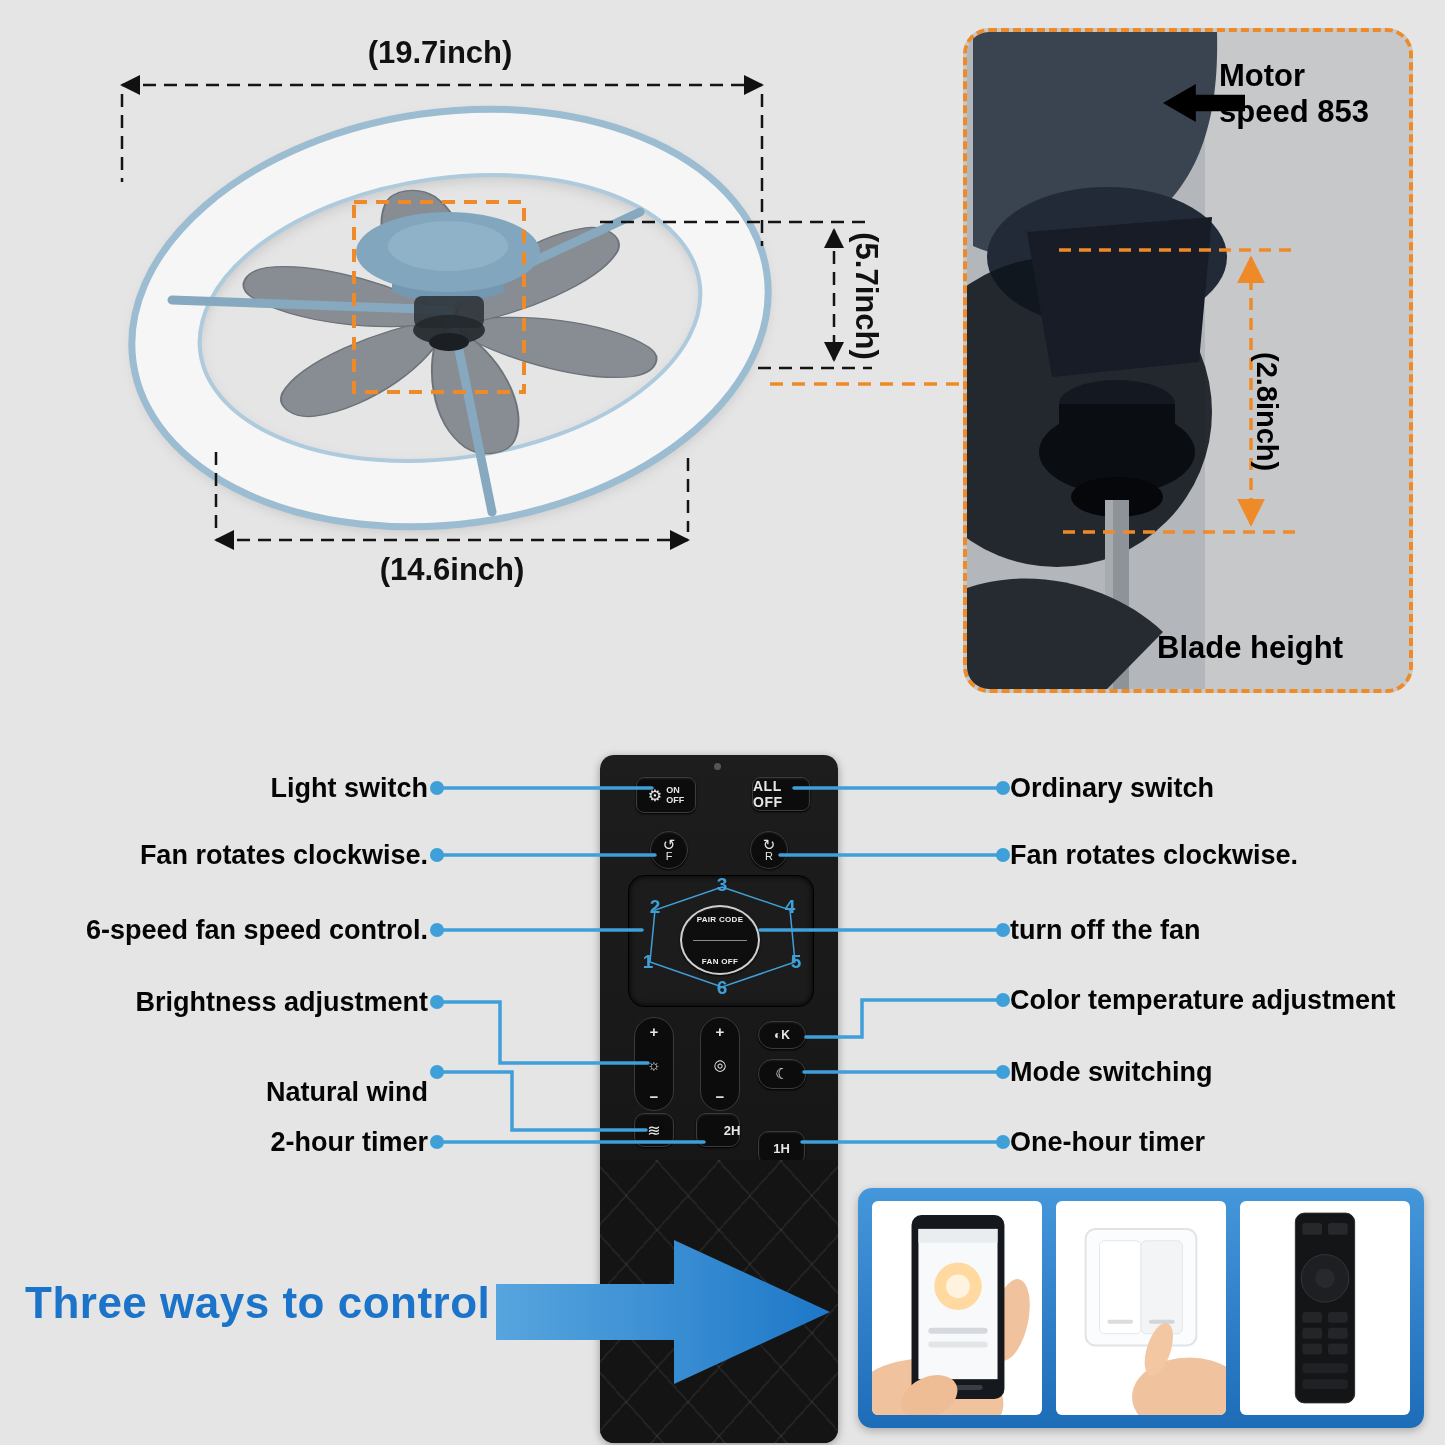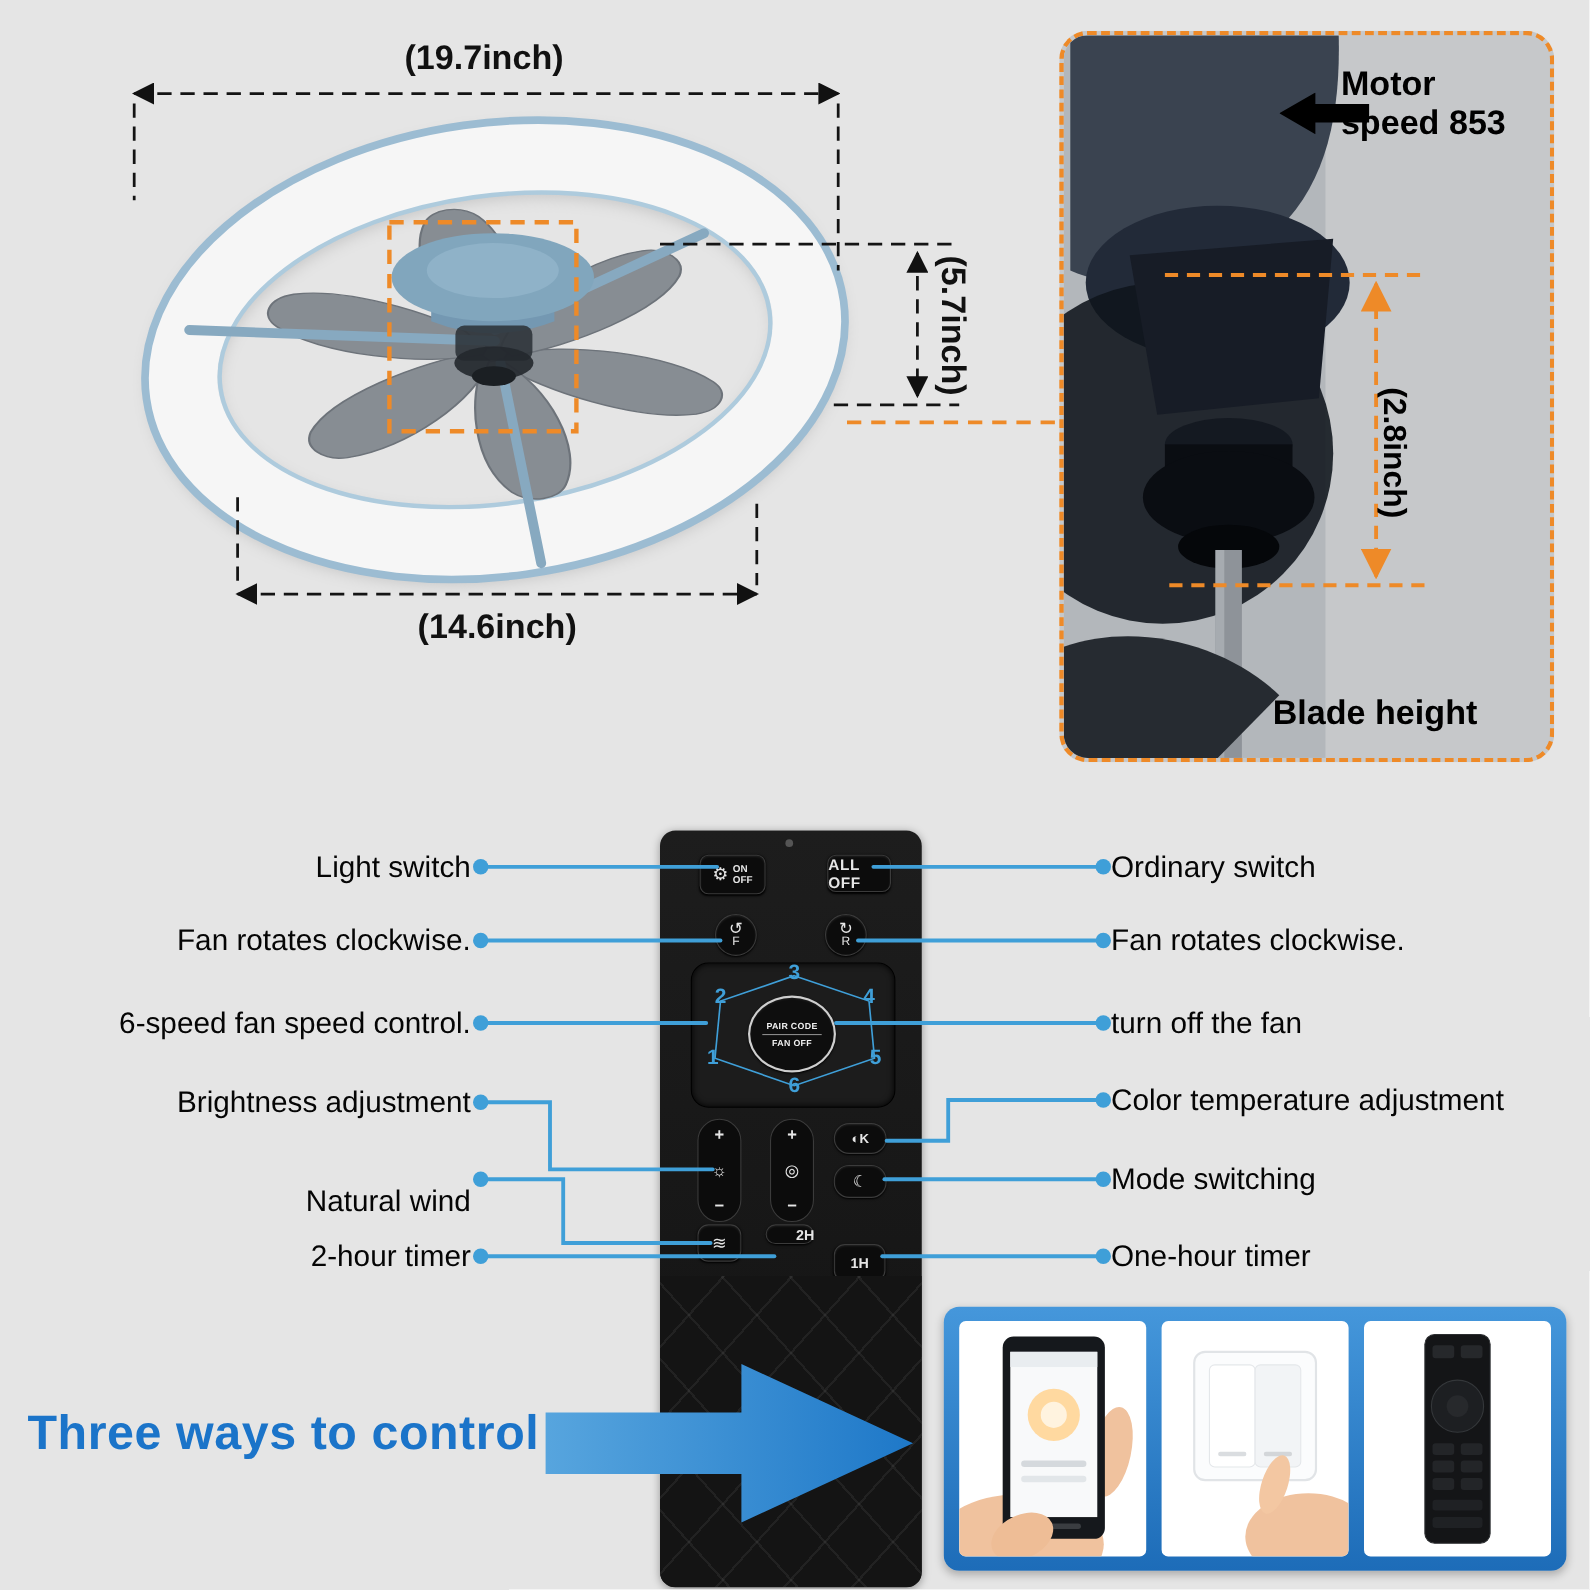--- a/index.html
+++ b/index.html
@@ -35,43 +35,43 @@
   #all-off-button{left:152px;top:22px;width:58px;height:34px;font-size:14px;font-weight:bold;letter-spacing:.5px;}
   .round-btn{border-radius:50%!important;flex-direction:column;line-height:1;}
   #fan-forward-button{left:50px;top:76px;width:38px;height:38px;font-size:11px;}
   #fan-reverse-button{left:150px;top:76px;width:38px;height:38px;font-size:11px;}
   .round-btn .arr{font-size:15px;line-height:13px;}
   #speed-pad{position:absolute;left:28px;top:120px;width:184px;height:130px;background:#1c1c1c;
              border:1px solid #000;border-radius:16px;box-shadow:inset 0 0 6px #000;}
   #hex-lines{position:absolute;left:28px;top:120px;}
   .speed{position:absolute;transform:translate(-50%,-50%);color:#3f9fd8;font-size:19px;font-weight:600;}
   #pair-code-button{left:80px;top:150px;width:80px;height:70px;border-radius:50%;background:#0e0e0e;
-             border:2px solid #cfcfcf;flex-direction:column;gap:3px;}
+             border:2px solid #cfcfcf;flex-direction:column;gap:16px;}
   .pc-line{font-size:8px;font-weight:bold;letter-spacing:.3px;color:#f0f0f0;}
   .pc-divider{width:70%;height:1px;background:#8a8a8a;}
   .rocker{position:absolute;top:262px;width:40px;height:94px;background:#0c0c0c;border:1px solid #3b3b3b;
           border-radius:20px;display:flex;flex-direction:column;align-items:center;justify-content:space-between;
           padding:6px 0;box-sizing:border-box;color:#e6e6e6;}
   .rocker .rk{font-size:15px;font-weight:bold;line-height:1;}
   .rocker .icon{font-size:15px;font-weight:normal;}
   #brightness-rocker{left:34px;}
   #cct-rocker{left:100px;}
   #k-button{left:158px;top:266px;width:48px;height:28px;border-radius:14px;font-size:12px;font-weight:bold;}
   #mode-button{left:158px;top:304px;width:48px;height:30px;border-radius:14px;font-size:15px;}
   #natural-wind-button{left:34px;top:358px;width:40px;height:34px;border-radius:10px;font-size:16px;}
-  #timer-2h-button{left:96px;top:358px;width:44px;height:18px;border-radius:10px;font-size:13px;font-weight:bold;padding-left:28px;}
+  #timer-2h-button{left:96px;top:358px;width:44px;height:34px;border-radius:10px;font-size:13px;font-weight:bold;padding-left:28px;}
   #timer-1h-button{left:158px;top:376px;width:47px;height:34px;border-radius:10px;font-size:13px;font-weight:bold;}
   #remote-grip{position:absolute;left:0;top:405px;width:238px;height:283px;border-radius:0 0 14px 14px;
      background:
        repeating-linear-gradient(48deg,rgba(255,255,255,.06) 0 2px,transparent 2px 46px),
        repeating-linear-gradient(-48deg,rgba(255,255,255,.06) 0 2px,transparent 2px 46px),
        #141414;}
 
   
-  .lbl{position:absolute;font-size:27px;font-weight:normal;color:#050505;line-height:34px;white-space:nowrap;}
+  .lbl{position:absolute;font-size:27px;font-weight:bold;color:#050505;line-height:34px;white-space:nowrap;}
   .lbl-l{left:0;width:428px;text-align:right;}
   .lbl-r{left:1010px;text-align:center;}
 
   #callout-lines{position:absolute;left:0;top:0;z-index:8;pointer-events:none;}
 
   
   #footer-title{position:absolute;left:25px;top:1278px;font-size:44px;font-weight:800;color:#1b74c9;
                 letter-spacing:.5px;}
   #control-arrow{position:absolute;left:490px;top:1232px;}
   #control-methods-panel{position:absolute;left:858px;top:1188px;width:566px;height:240px;border-radius:14px;

